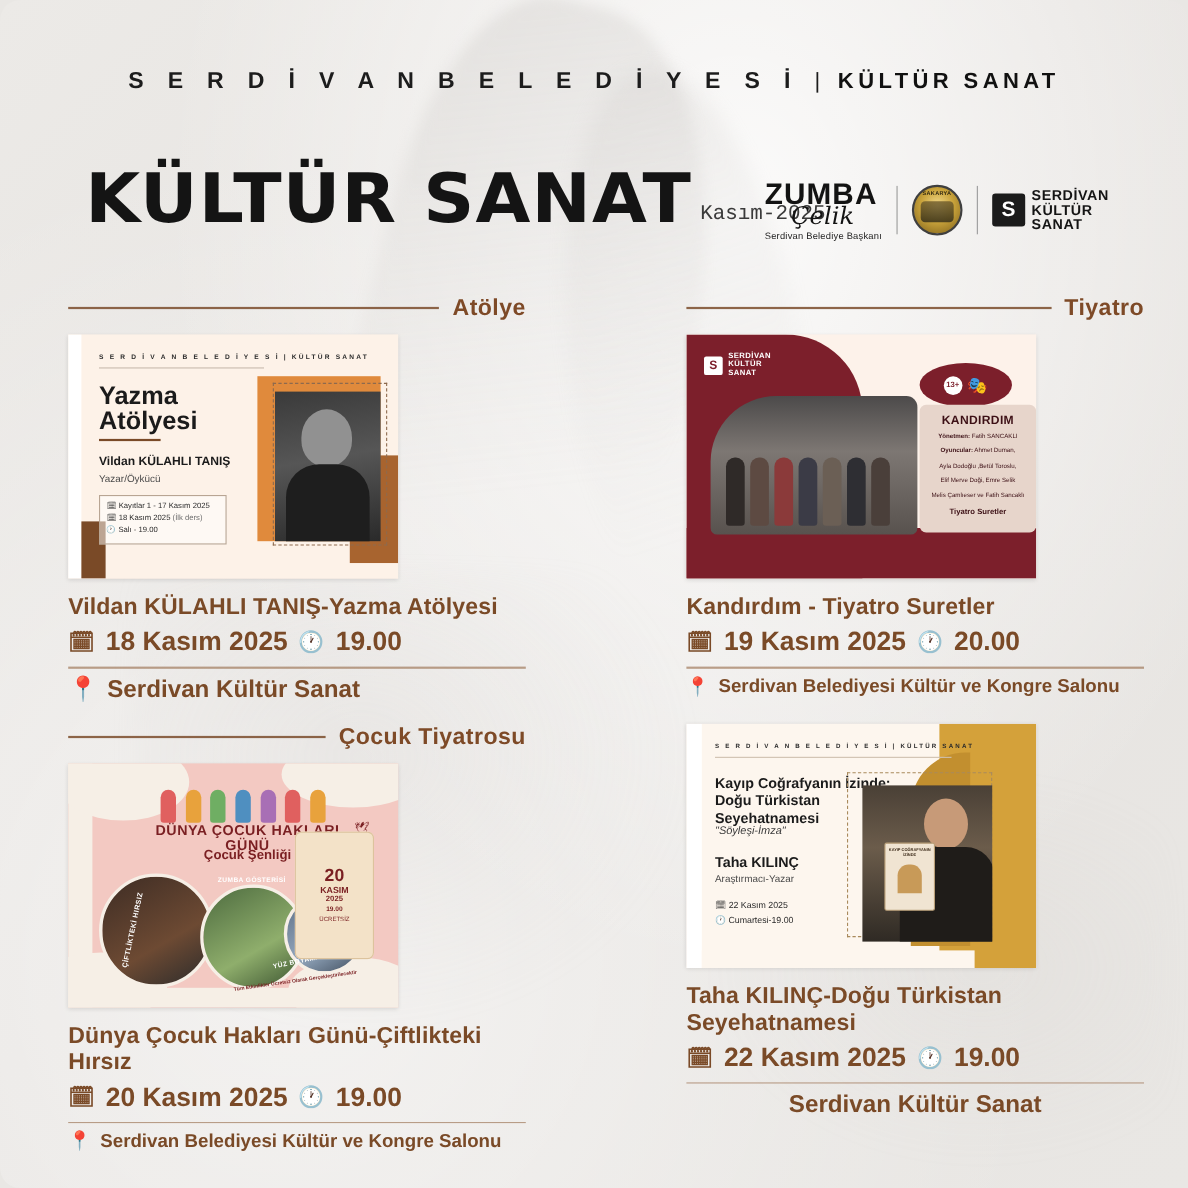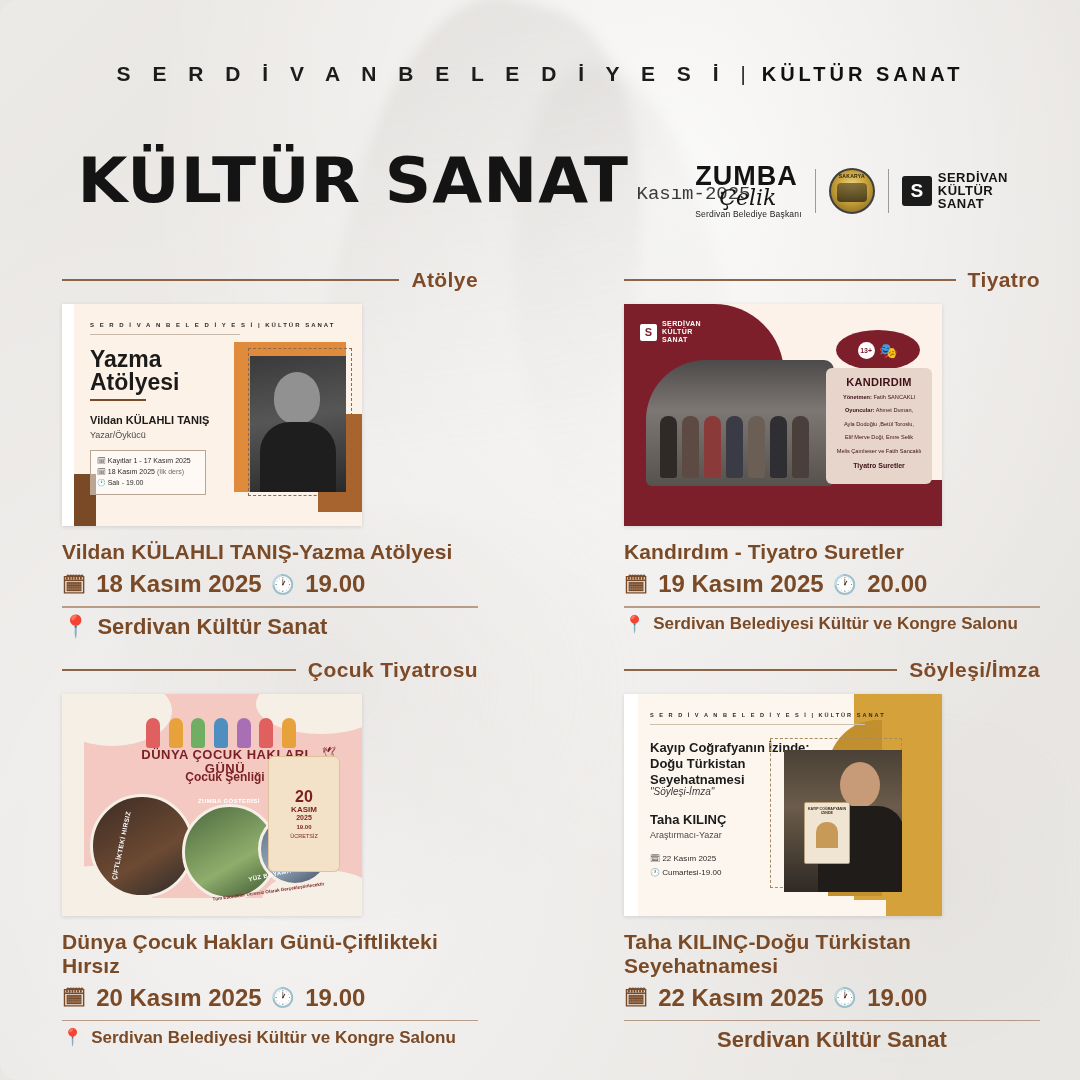--- a/index.html
+++ b/index.html
@@ -215,21 +215,21 @@
   .f2 .photo {
     position: absolute; left: 22px; top: 56px; width: 188px; height: 126px;
     background: linear-gradient(180deg, #4c4a4a 0%, #7d7773 40%, #58524e 100%);
     border-radius: 60px 10px 6px 6px;
     overflow: hidden;
   }
   .f2 .photo .p {
     position: absolute; bottom: 8px; width: 17px; height: 62px; border-radius: 8px 8px 3px 3px;
   }
   .f2 .card {
-    position: absolute; right: 10px; top: 64px; width: 106px; height: 116px;
+    position: absolute; right: 0; top: 64px; width: 106px; height: 116px;
     background: #e7d5cb; border-radius: 6px;
     padding: 8px 6px; text-align: center; margin-left: 29px;
   }
   .f2 .card .nm { font-size: 11px; font-weight: 800; color: #3d1016; letter-spacing: .3px; }
   .f2 .card .ln { font-size: 5.6px; color: #3d1016; line-height: 1.5; margin-top: 5px; }
   .f2 .card .co { font-size: 7px; font-weight: 800; color: #3d1016; margin-top: 7px; }
   .f2 .badge {
     position: absolute; right: 22px; top: 26px; width: 84px; height: 40px;
     background: #7c1f2b; border-radius: 50%;
     display: flex; align-items: center; justify-content: center; gap: 5px;
@@ -534,24 +534,20 @@
         <span>19.00</span>
       </div>
       <div class="meta-sep"></div>
       <div class="venue-row">
         <span>📍</span>
         <span>Serdivan Belediyesi Kültür ve Kongre Salonu</span>
       </div>
     </div>
 
     <div class="cell right">
-      <div class="cat-row">
-        <div class="cat-line"></div>
-        <div class="cat-label">Söyleşi/İmza</div>
-      </div>
 
       <div class="flyer f4 w2">
         <div class="white-l"></div>
         <div class="mustard"></div>
         <div class="mustard2"></div>
         <div class="cream-b"></div>
         <div class="hdr">
           <span>S E R D İ V A N   B E L E D İ Y E S İ</span>
           <span> | </span>
           <span>KÜLTÜR SANAT</span>

